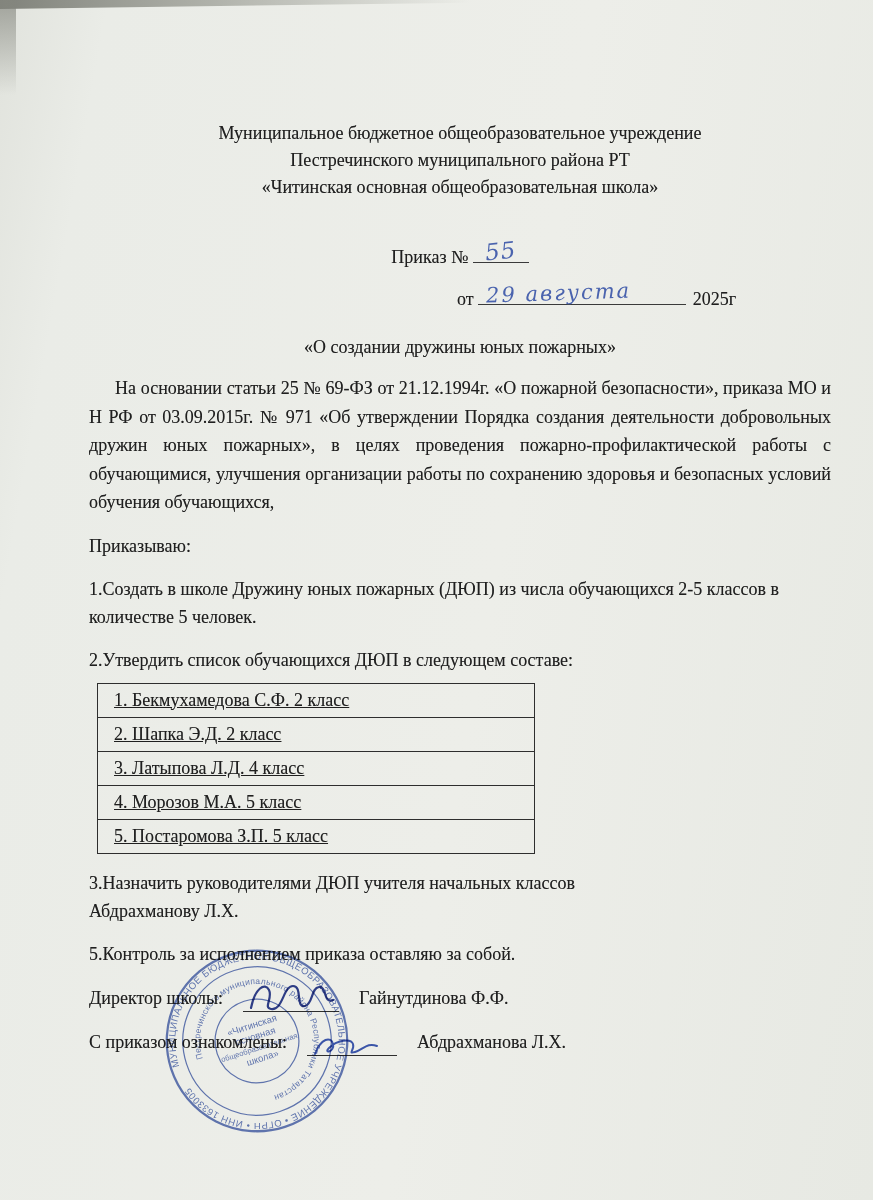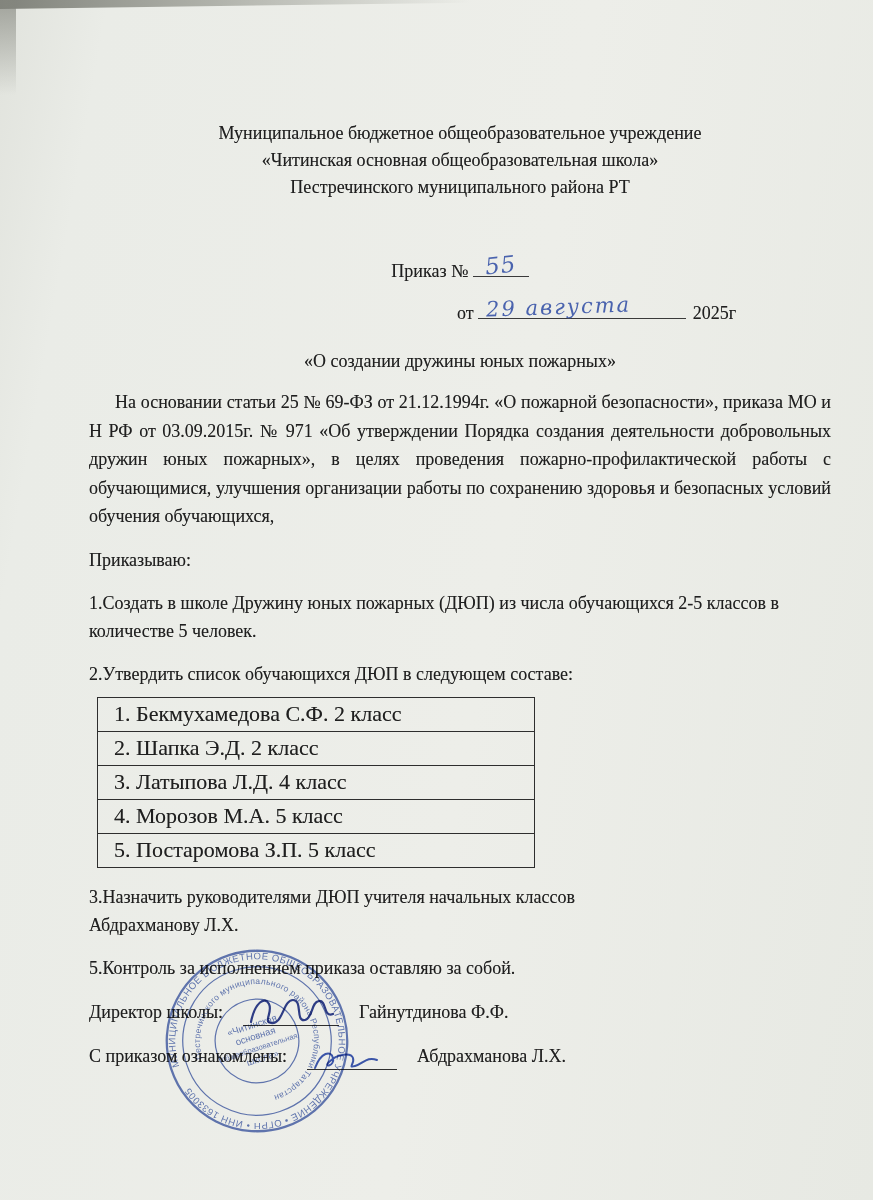--- a/index.html
+++ b/index.html
@@ -24,21 +24,21 @@
     position: absolute; top: 0; left: 0; width: 16px; height: 95px;
     background: linear-gradient(to bottom, #84867e, rgba(234,236,231,0));
     opacity: .7;
   }
   .content {
     position: absolute; left: 89px; top: 120px; width: 742px;
     font-size: 18px; line-height: 28px;
     text-shadow: 0 0 0.5px rgba(20,20,20,.4);
   }
   .header { text-align: center; line-height: 27px; }
-  .order-line { margin-top: 56px; text-align: center; }
+  .order-line { margin-top: 42px; text-align: center; }
   .uline {
     display: inline-block; position: relative;
     border-bottom: 1.6px solid #3a3a3a; height: 8px; vertical-align: baseline;
   }
   .uline-num { width: 56px; }
   .uline-date { width: 208px; }
   .hand {
     font-family: "DejaVu Serif", serif; font-style: italic;
     color: #4a63ae; text-shadow: none; white-space: nowrap;
   }
@@ -58,21 +58,22 @@
     line-height: 28.5px;
   }
   .prikaz { margin: 15px 0 0; }
   .item { margin: 15px 0 0; }
   .prewrap { white-space: pre-line; }
   .roster {
     margin: 9px 0 0 8px; border-collapse: collapse; width: 438px;
   }
   .roster td {
     border: 1.6px solid #2e2e2e; padding: 2px 6px 3px 16px; height: 27px;
-    font-size: 22px;
+    font-size: 18px;
+    text-decoration: underline;
   }
   .sig-row { margin-top: 16px; display: flex; align-items: flex-end; gap: 20px; }
   .sig-line {
     display: inline-block; position: relative; width: 96px; height: 6px;
     border-bottom: 1.6px solid #2e2e2e;
   }
   .sig-line-sm { width: 90px; }
   .sig-svg { position: absolute; left: 0; bottom: -7px; }
   .stamp {
     position: absolute; left: 162px; top: 946px; width: 190px; height: 190px;
@@ -86,22 +87,22 @@
 
 <div class="page">
 
   <div class="scan-strip"></div>
   <div class="scan-corner"></div>
 
   <div class="content">
 
     <div class="header">
       <div>Муниципальное  бюджетное общеобразовательное  учреждение</div>
+      <div>Пестречинского муниципального района РТ</div>
       <div>«Читинская основная  общеобразовательная  школа»</div>
-      <div>Пестречинского муниципального района РТ</div>
     </div>
 
     <div class="order-line">
       <span>Приказ  №</span>
       <span class="uline uline-num">
         <span class="hand hand-num">55</span>
       </span>
     </div>
 
     <div class="date-line">

